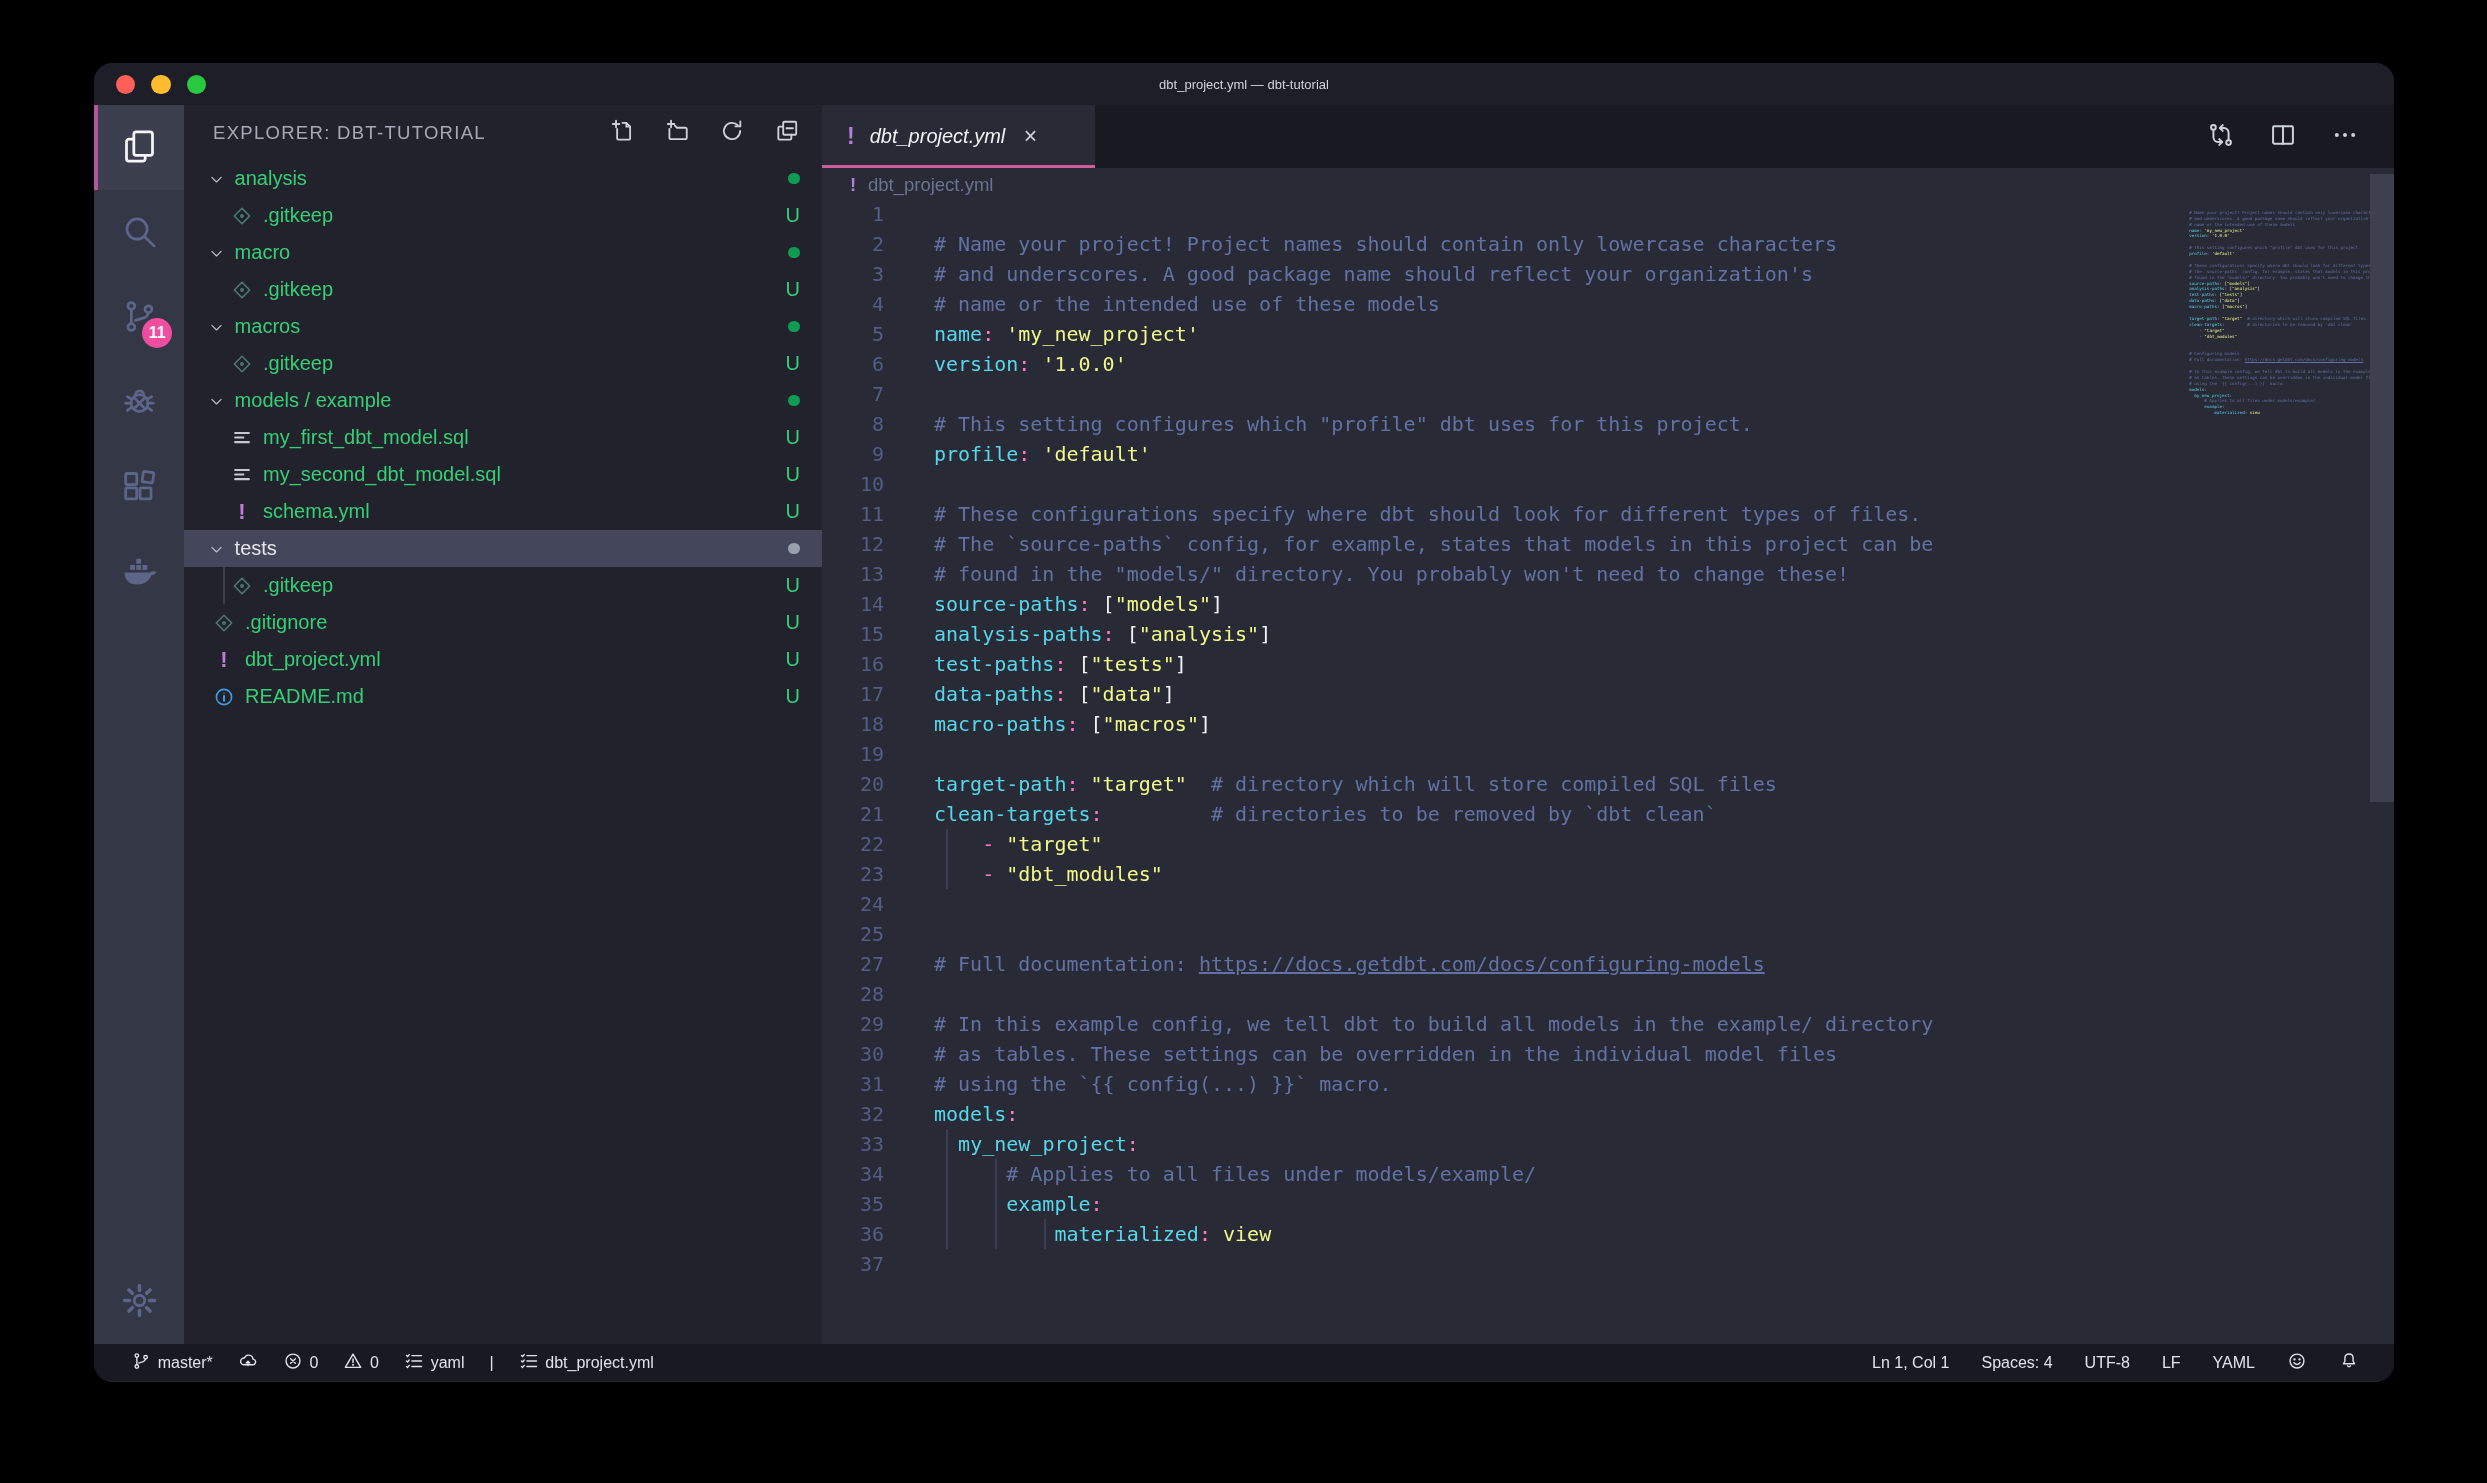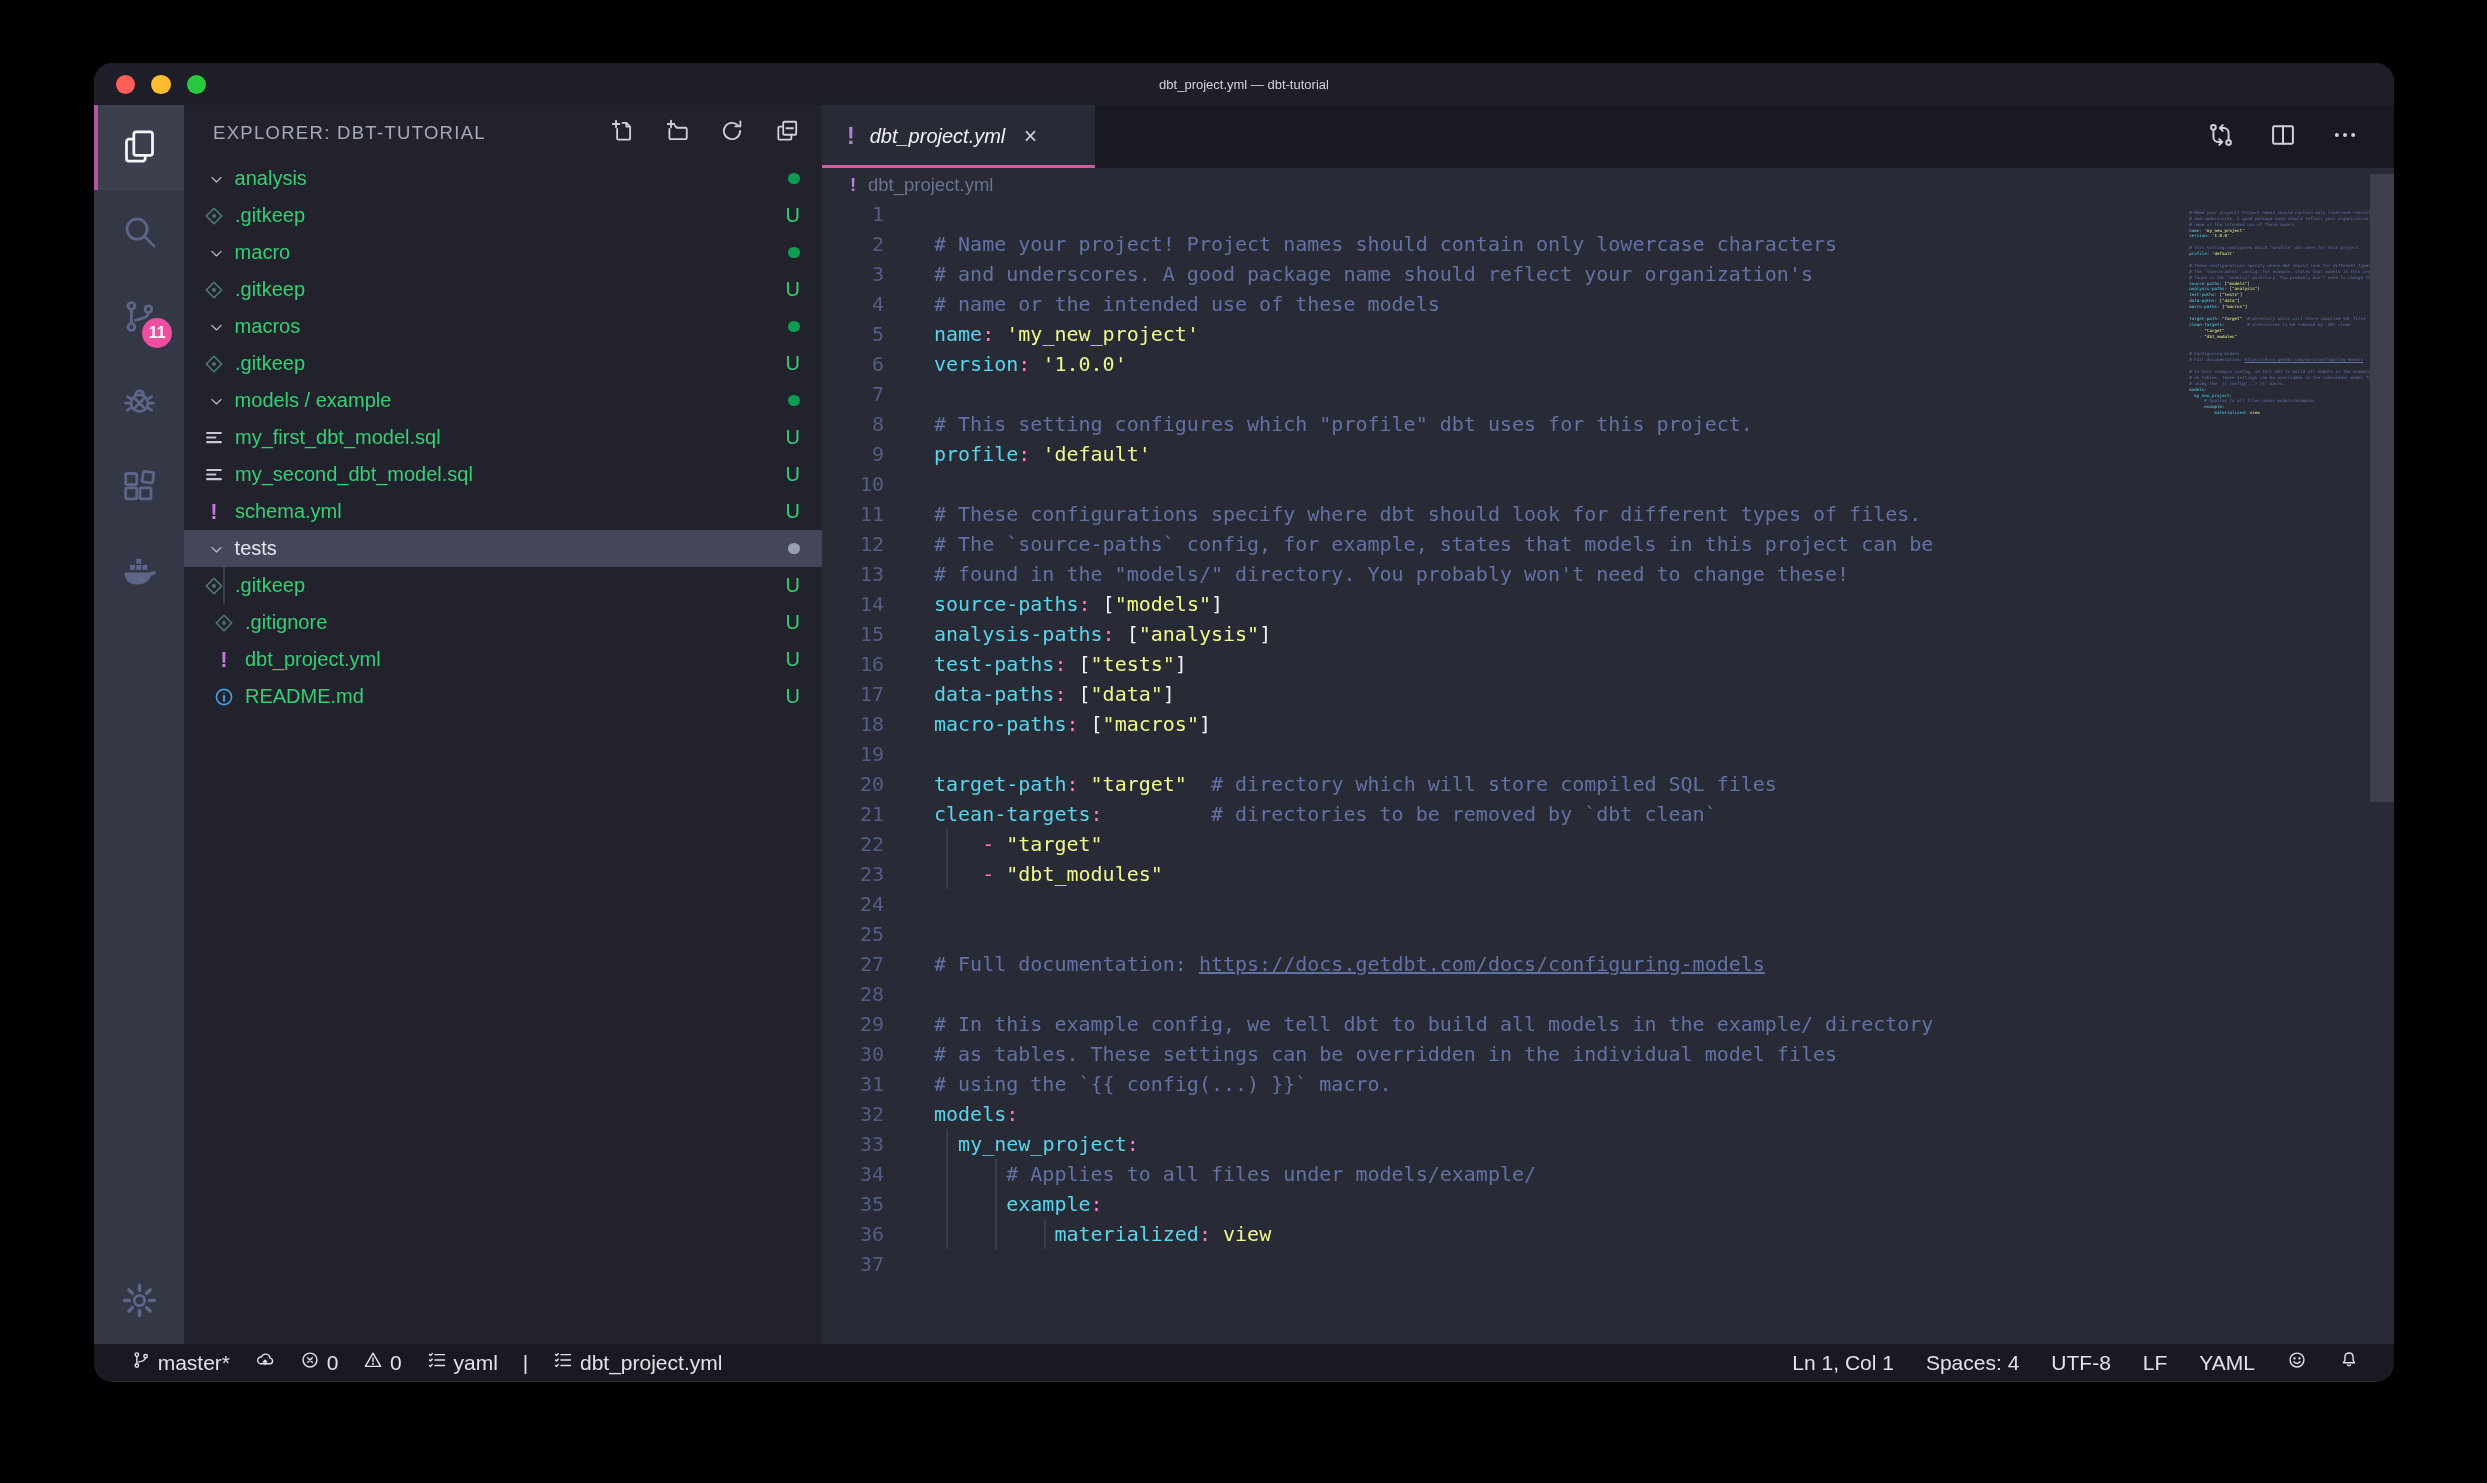--- a/index.html
+++ b/index.html
@@ -26,21 +26,21 @@
   .sidebar{width:638px;background:#21222c;flex:none;display:flex;flex-direction:column;overflow:hidden;}
   .sidebarheader{height:55px;display:flex;align-items:center;padding:0 22px 0 29px;}
   .sbtitle{color:#a6aab6;font-size:18.5px;letter-spacing:1.3px;flex:1;white-space:nowrap;}
   .sbactions{display:flex;gap:29px;color:#ced1da;}
   .sbactions svg{width:26px;height:26px;cursor:pointer;}
   .tree{position:relative;}
   .row{height:37px;display:flex;align-items:center;font-size:20px;color:#35cf76;position:relative;cursor:pointer;white-space:nowrap;}
   .row.selected{background:#44475a;color:#e5e7ee;}
   .row .chev{width:17px;height:17px;margin-right:10px;flex:none;}
   .row.kind-folder{padding-left:23.6px;}
-  .row.kind-child{padding-left:19px;}
+  .row.kind-child{padding-left:47px;}
   .row.kind-root{padding-left:29px;}
   .ticon{width:22px;height:22px;margin-right:10px;flex:none;display:flex;align-items:center;justify-content:center;}
   .ticon.bang{color:#c678dd;font-weight:bold;font-size:22px;}
   .badge{margin-left:auto;margin-right:22px;flex:none;}
   .badge.u{color:#35cf76;font-size:20px;font-weight:500;}
   .badge.dot{width:11.8px;height:11.8px;border-radius:50%;background:#0e9b52;}
   .badge.graydot{width:11.8px;height:11.8px;border-radius:50%;background:#99a0ac;}
   .treeguide{position:absolute;left:39px;top:0;bottom:0;width:1.7px;background:#3b3e4f;}
   
   .editorgroup{flex:1;position:relative;background:#282a36;overflow:hidden;}
@@ -59,21 +59,21 @@
   .ln{height:30px;line-height:30px;white-space:pre;position:relative;padding-left:112px;font-size:20px;}
   .ln .num{position:absolute;left:0;top:0;width:62px;text-align:right;color:#545d85;}
   .ln .guide{position:absolute;top:0;bottom:0;width:1.7px;background:#3a3d50;}
   .c-cm{color:#6272a4}.c-k{color:#57d7ec}.c-p{color:#ff79c6}.c-s{color:#f1f98a}
   .c-t{color:#f2f3f6}.c-u{color:#6272a4;text-decoration:underline}
   .minimap{position:absolute;top:99px;right:24.5px;width:182px;bottom:0;overflow:hidden;
     font-family:"DejaVu Sans Mono", monospace;}
   .minimap .ln{height:5.9px;line-height:5.9px;font-size:4.2px;padding-left:1.7px;}
   .vscroll{position:absolute;top:69px;right:0;width:23.6px;height:628px;background:rgba(140,146,168,.22);}
   
-  .statusbar{height:37px;background:#191a21;display:flex;align-items:center;color:#e2e3e9;font-size:21px;}
+  .statusbar{height:37px;background:#191a21;display:flex;align-items:center;color:#e2e3e9;font-size:16px;}
   .sleft{display:flex;align-items:center;gap:25px;padding-left:37px;}
   .sright{margin-left:auto;display:flex;align-items:center;gap:32px;padding-right:35px;}
   .sitem{display:flex;align-items:center;gap:6.7px;cursor:pointer;white-space:nowrap;}
   .sitem svg{width:20px;height:20px;}
 </style>
 </head>
 <body>
 
 <div id="window">
 

